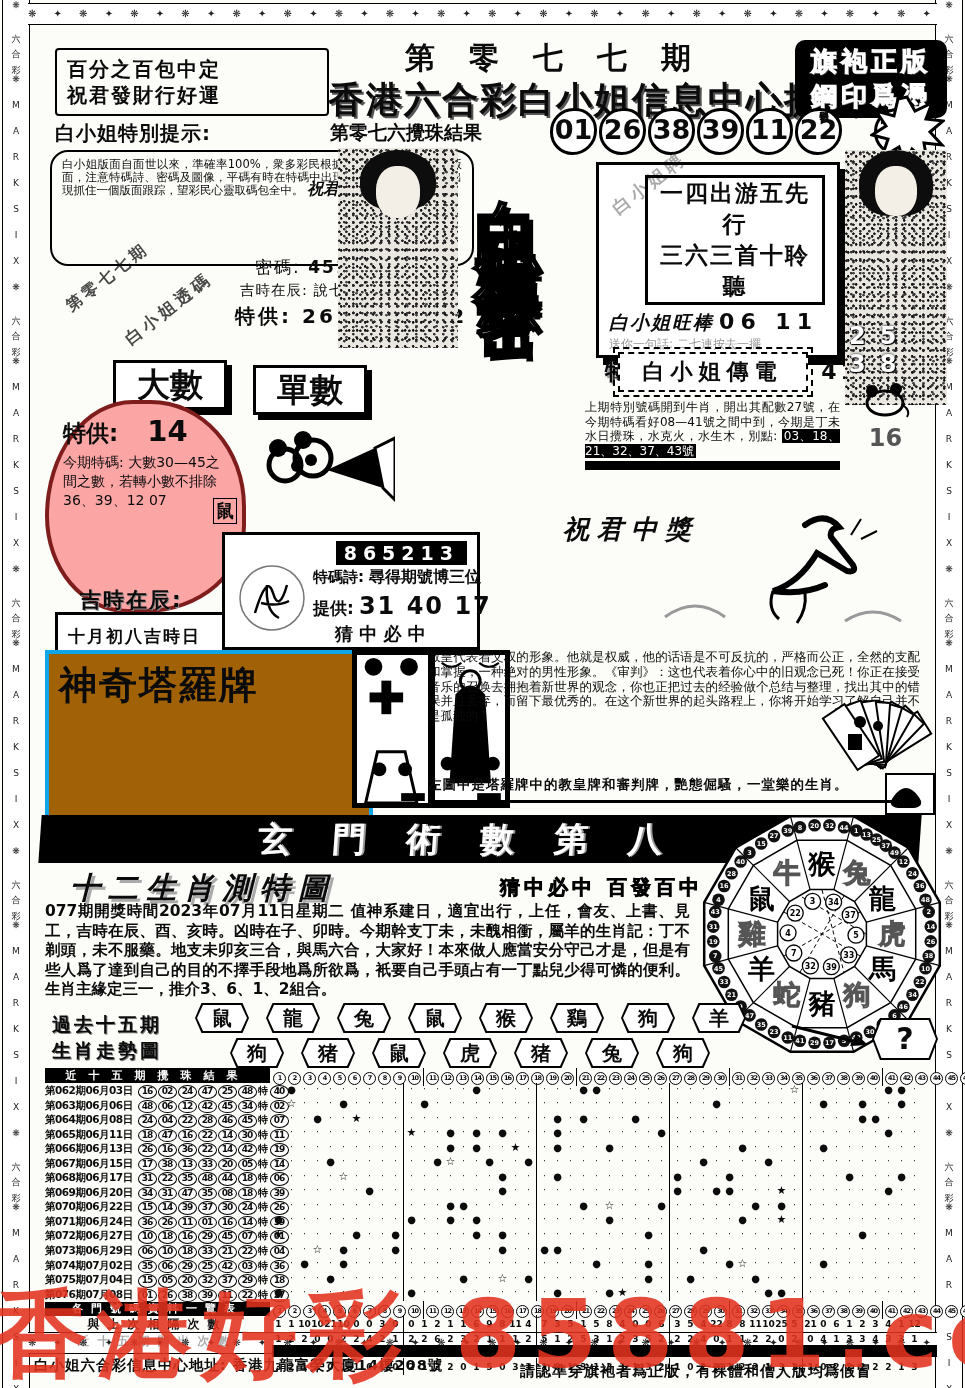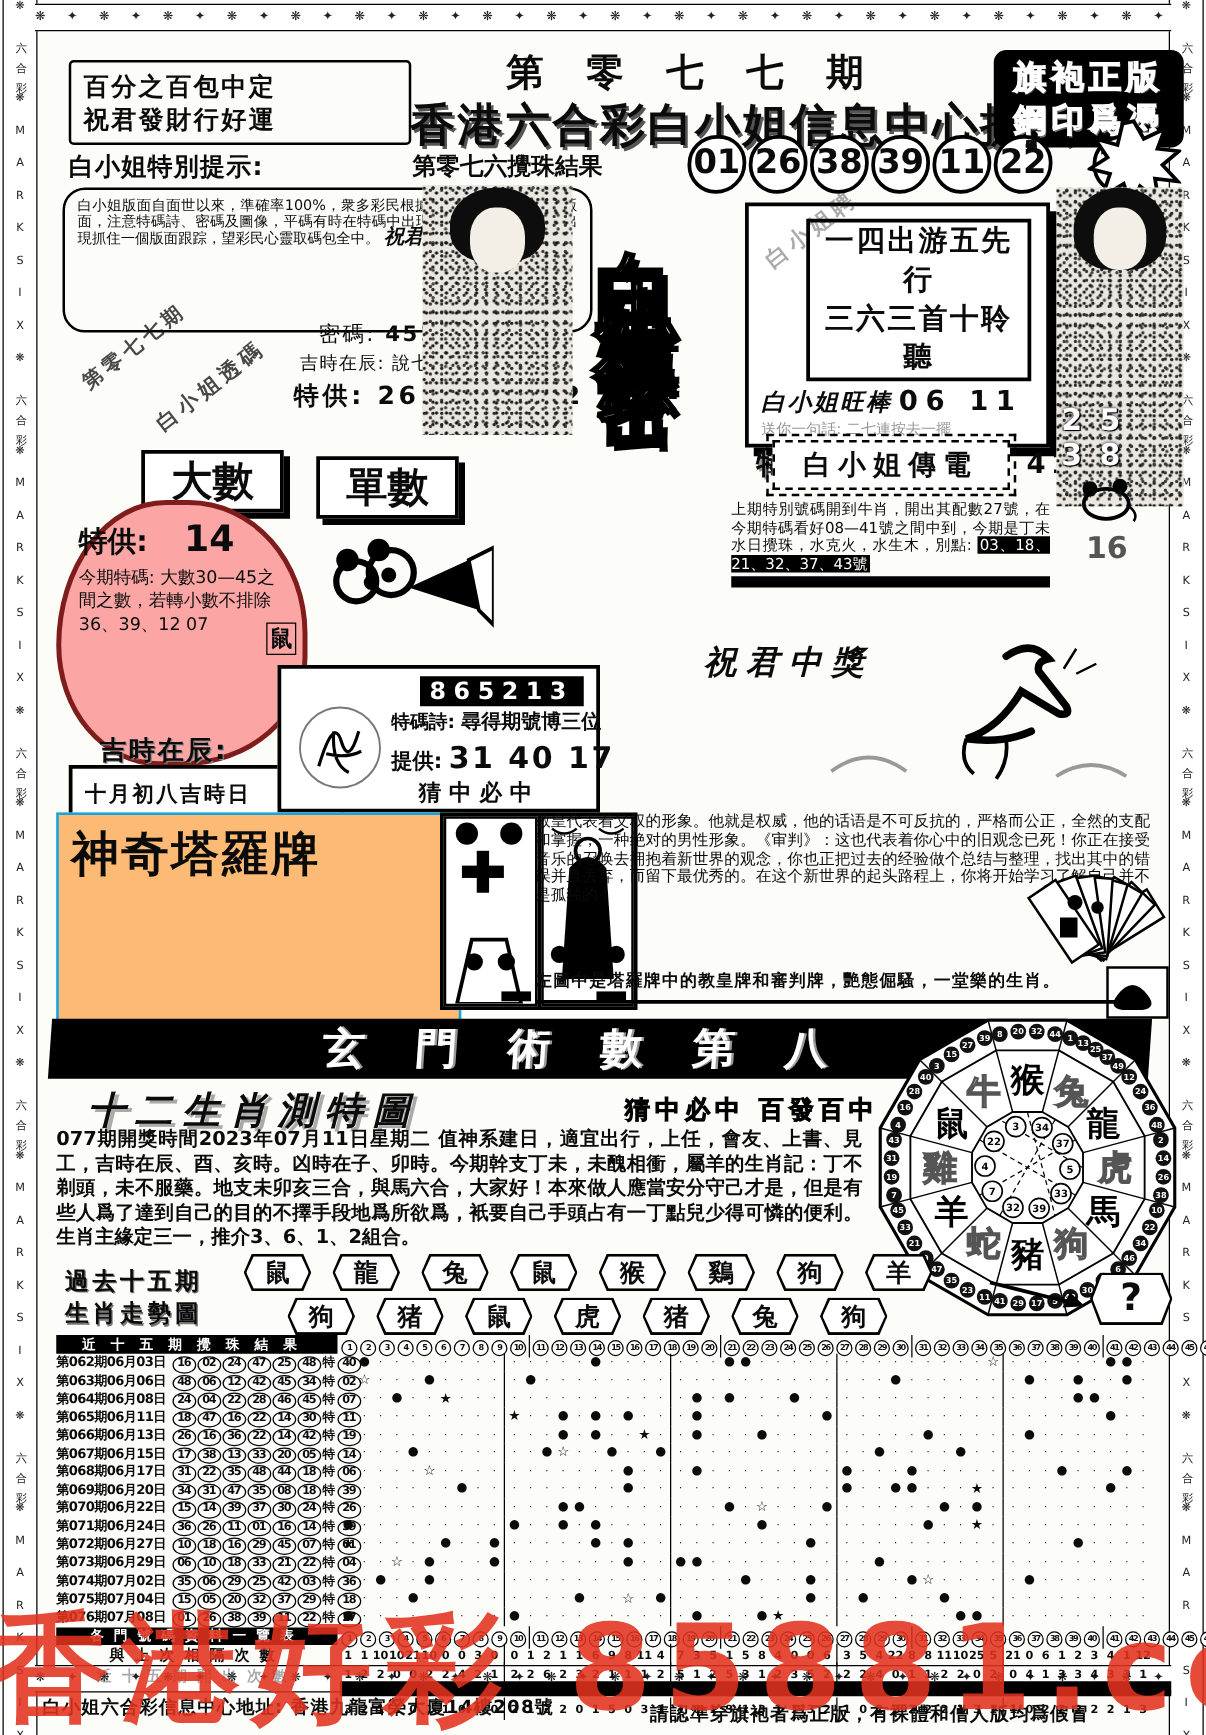--- a/index.html
+++ b/index.html
@@ -37,21 +37,21 @@
   
   .dashedbox{border:2px dashed #000;outline:2px dashed #000;outline-offset:3px;font-size:22px;font-weight:900;
              letter-spacing:6px;text-align:center;padding:3px 8px;background:#fff}
   .hl{background:#000;color:#fff;padding:0 2px}
   .blackbar{background:#000;height:9px}
   
   .pbox{border:3px solid #000;background:#fff}
   .codebar{background:#000;color:#fff;font-weight:900;font-size:19px;letter-spacing:6px;padding:1px 8px;display:inline-block}
   .circ37{display:inline-block;width:30px;height:30px;border-radius:50%;background:#000;color:#fff;font-size:19px;font-weight:900;text-align:center;line-height:30px}
   
-  .tarotbox{border:2px solid #0ea5e9;background:#fdba74}
+  .tarotbox{border:4px solid #0ea5e9;background:#a16207}
   .tarot-title{font-size:38px;font-weight:900;letter-spacing:2px}
   .card{border:2px solid #000;background:#fff;position:relative;overflow:hidden}
   .tarotp{font-size:12.5px;line-height:14.8px;text-align:justify;font-weight:500}
   
   .banner{background:#000;color:#fff;text-align:center;font-size:34px;font-weight:900;letter-spacing:40px;
           line-height:48px;white-space:nowrap;text-shadow:2px 0 0 #999;transform:skewX(-4deg)}
   .calli{font-size:30px;font-weight:900;font-style:italic;letter-spacing:8px;text-shadow:3px 3px 0 #aaa}
   .slog{font-size:20px;font-weight:900;letter-spacing:4px;-webkit-text-stroke:.7px #000;color:#333}
   .zpara{font-size:15.5px;line-height:19.5px;font-weight:600;text-align:justify}
   

